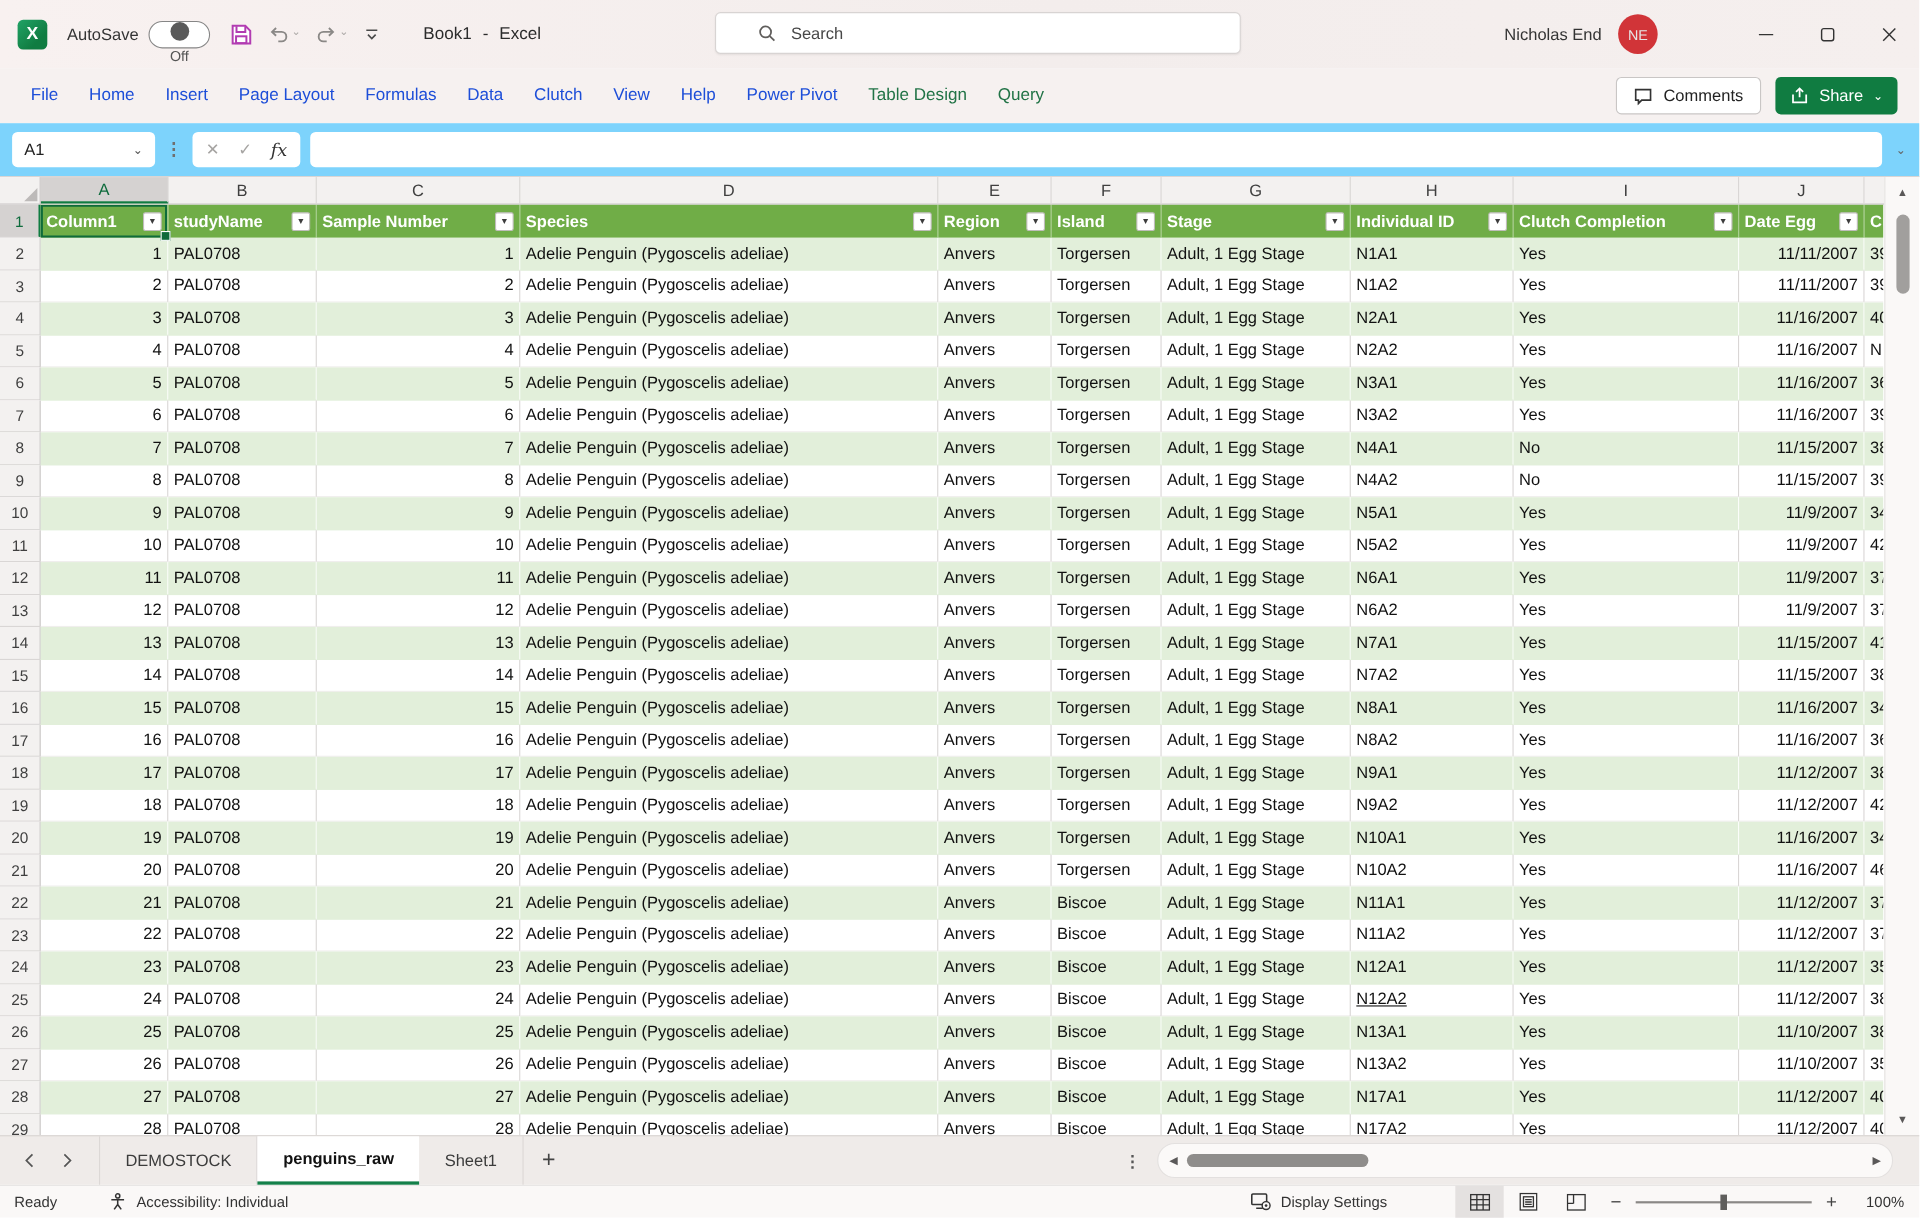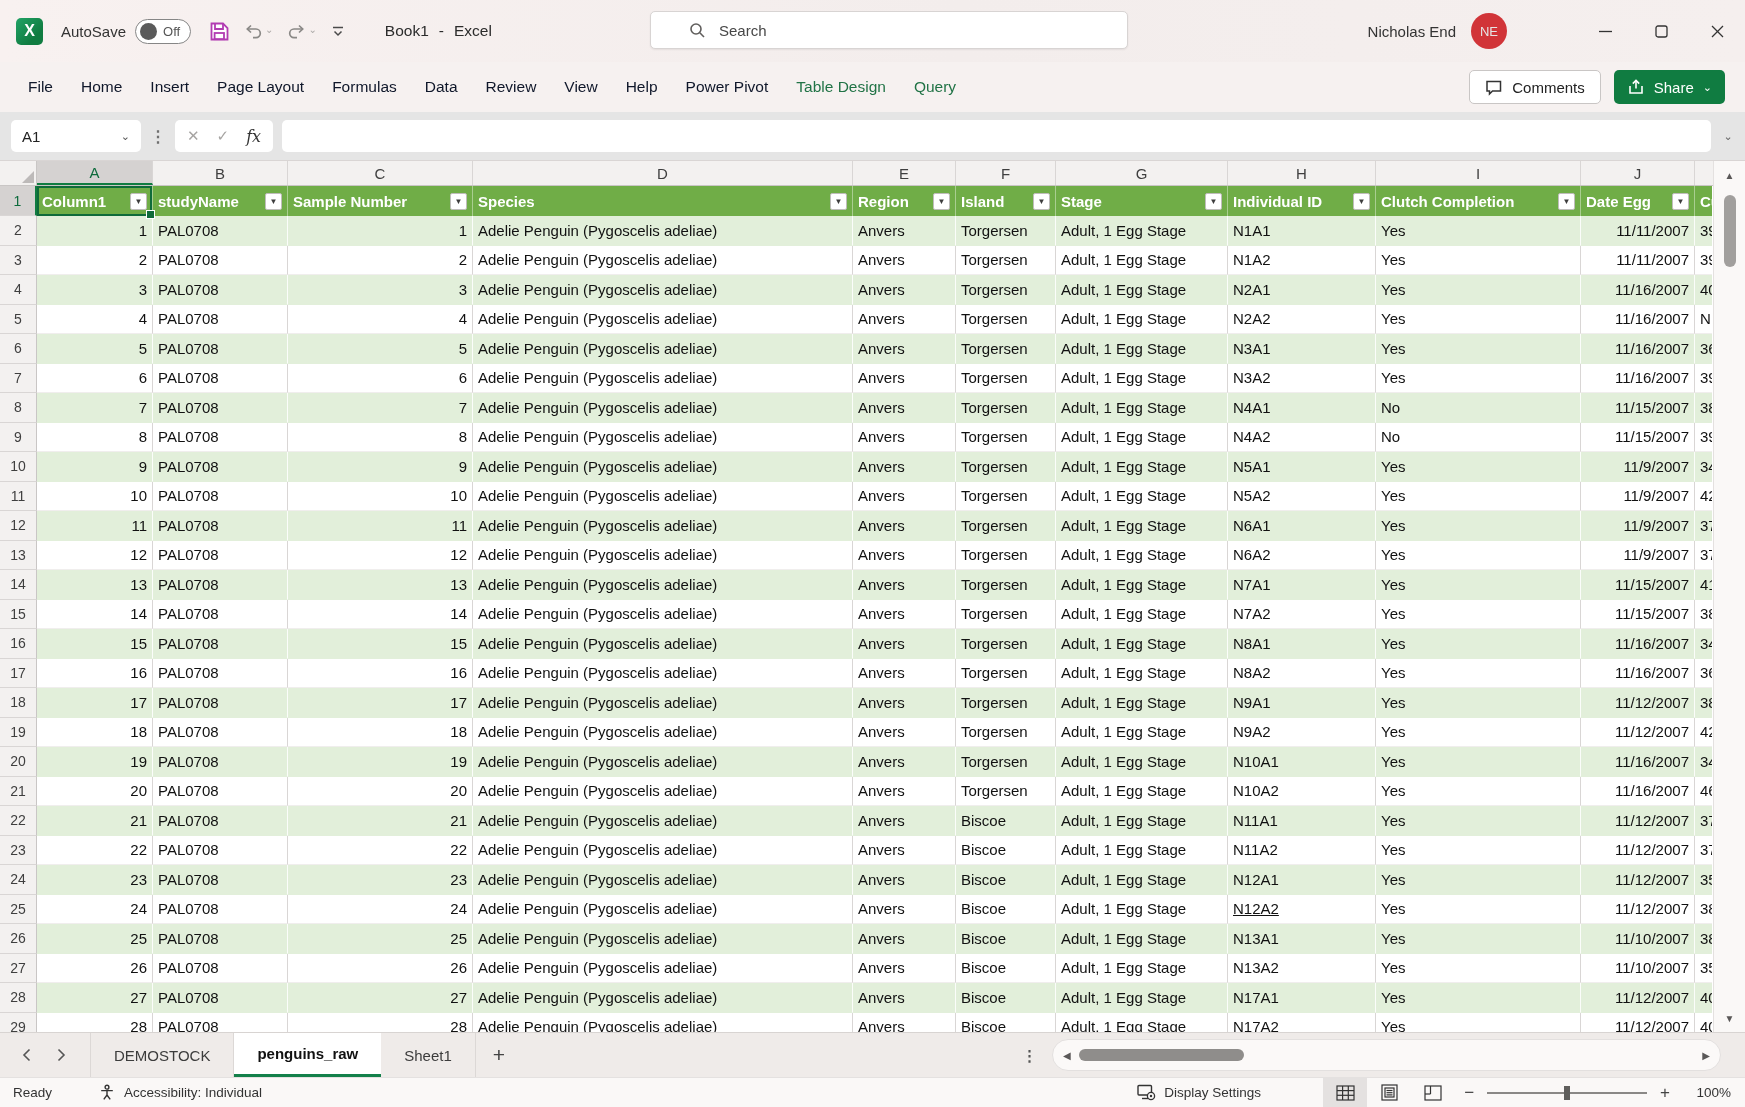--- a/index.html
+++ b/index.html
@@ -15,51 +15,51 @@
 
   
   .titlebar { height:62px; flex:none; display:flex; align-items:center;
     background:linear-gradient(90deg,#F8F1F0 0%,#F3EDEC 55%,#F5EFEE 100%); position:relative; }
   .excel-logo { width:27px; height:27px; margin-left:16px; border-radius:5px;
     background:linear-gradient(135deg,#21A366 0%,#107C41 70%);
     color:#fff; font-weight:bold; font-size:16px; display:flex; align-items:center; justify-content:center; }
   .autosave { display:flex; align-items:center; gap:9px; margin-left:18px; }
   .autosave-label { font-size:15px; color:#333; }
   .toggle { width:56px; height:25px; border:1px solid #868686; border-radius:13px; background:#fff;
-    display:flex; align-items:center; padding:0 4px; gap:6px; }
+    display:flex; align-items:center; padding:0 4px; gap:6px;flex-direction:column; }
   .toggle-knob { width:17px; height:17px; border-radius:50%; background:#5A5A5A; flex:none; }
   .toggle-state { font-size:13px; color:#555; }
   .qat { display:flex; align-items:center; margin-left:18px; gap:14px; }
   .qat-btn { display:flex; align-items:center; }
   .mini-chevron { font-size:10px; color:#ACA9A7; margin-left:2px; transform:translateY(-2px); }
   .doc-title { margin-left:40px; font-size:15.5px; color:#2b2b2b; display:flex; gap:10px; }
   .search-box { position:absolute; left:650px; top:11px; width:478px; height:38px; background:#fff;
     border:1px solid #D8D4D3; border-radius:5px; box-shadow:0 1px 2px rgba(0,0,0,.07);
     display:flex; align-items:center; padding-left:38px; gap:13px; }
   .search-text { font-size:15px; color:#474747; }
   .user-area { position:absolute; right:238px; top:0; height:62px; display:flex; align-items:center; gap:15px; }
   .user-name { font-size:15px; color:#333; }
   .avatar { width:36px; height:36px; border-radius:50%; background:var(--avatar-red);
     color:#e5e5e5; font-size:13px; display:flex; align-items:center; justify-content:center; }
   .win-controls { position:absolute; right:0; top:0; height:62px; display:flex; }
   .win-btn { width:56px; height:62px; display:flex; align-items:center; justify-content:center; }
 
   
   .ribbon { height:50px; flex:none; display:flex; align-items:center; background:#F6F1F0; padding-left:14px; }
-  .ribbon-tab { padding:0 14px; font-size:15.5px; color:#0f172a; line-height:50px; }
+  .ribbon-tab { padding:0 14px; font-size:15.5px; color:#1d4ed8; line-height:50px; }
   .ribbon-tab.contextual { color:var(--ctx-green); }
   .ribbon-right { margin-left:auto; margin-right:20px; display:flex; align-items:center; gap:13px; }
   .comments-btn { height:34px; background:#fff; border:1px solid #C9C6C5; border-radius:5px;
     padding:0 15px; display:flex; align-items:center; gap:9px; font-size:15px; color:#222; }
   .share-btn { height:34px; background:var(--share-green); border-radius:5px;
     padding:0 13px; display:flex; align-items:center; gap:9px; font-size:15px; color:#fff; }
   .share-chev { font-size:11px; color:#fff; }
 
   
-  .formulabar { height:49px; flex:none; background:#e5e5e5; border-bottom:1px solid #D9D5D4;
+  .formulabar { height:49px; flex:none; background:#7dd3fc; border-bottom:1px solid #D9D5D4;
     display:flex; align-items:center; }
   .name-box { margin-left:11px; width:130px; height:32px; background:#fff; border-radius:5px;
     display:flex; align-items:center; justify-content:space-between; padding:0 11px; font-size:15px; color:#222; }
   .nb-chev { font-size:11px; color:#555; }
   .fb-dots { margin:0 9px; color:#6f6f6f; font-size:16px; font-weight:bold; }
   .fb-buttons { height:32px; background:#fff; border-radius:5px; display:flex; align-items:center; padding:0 12px; gap:17px; }
   .fb-x, .fb-check { font-size:15px; color:#A6A4A2; }
   .fb-fx { font-family:"DejaVu Serif", serif; font-style:italic; font-size:16px; color:#333; }
   .formula-input { flex:1; height:32px; background:#fff; border-radius:5px; margin-left:9px; }
   .fb-expand { width:34px; text-align:center; font-size:11px; color:#666; }
@@ -213,21 +213,21 @@
   </div>
 
   <div class="ribbon">
     <div id="ribbon-tabs" style="display:flex">
         <span class="ribbon-tab">File</span>
         <span class="ribbon-tab">Home</span>
         <span class="ribbon-tab">Insert</span>
         <span class="ribbon-tab">Page Layout</span>
         <span class="ribbon-tab">Formulas</span>
         <span class="ribbon-tab">Data</span>
-        <span class="ribbon-tab">Review</span>
+        <span class="ribbon-tab">Clutch</span>
         <span class="ribbon-tab">View</span>
         <span class="ribbon-tab">Help</span>
         <span class="ribbon-tab">Power Pivot</span>
         <span class="ribbon-tab contextual">Table Design</span>
         <span class="ribbon-tab contextual">Query</span>
       </div>
     <div class="ribbon-right">
       <span class="comments-btn">
         <svg width="18" height="17" viewBox="0 0 18 17">
           <path d="M2 2.5 h13.5 v9.5 h-8 l-3 3 v-3 h-2.5 z" fill="none" stroke="#333" stroke-width="1.5"></path>

